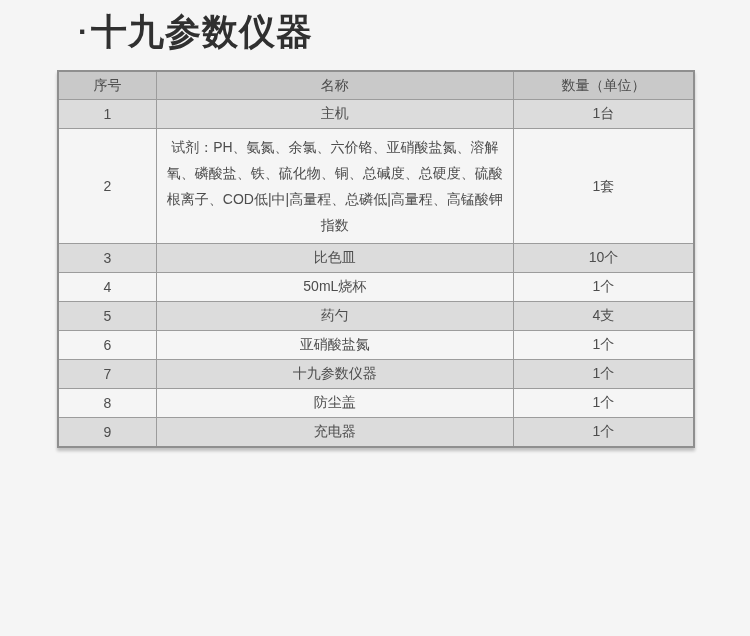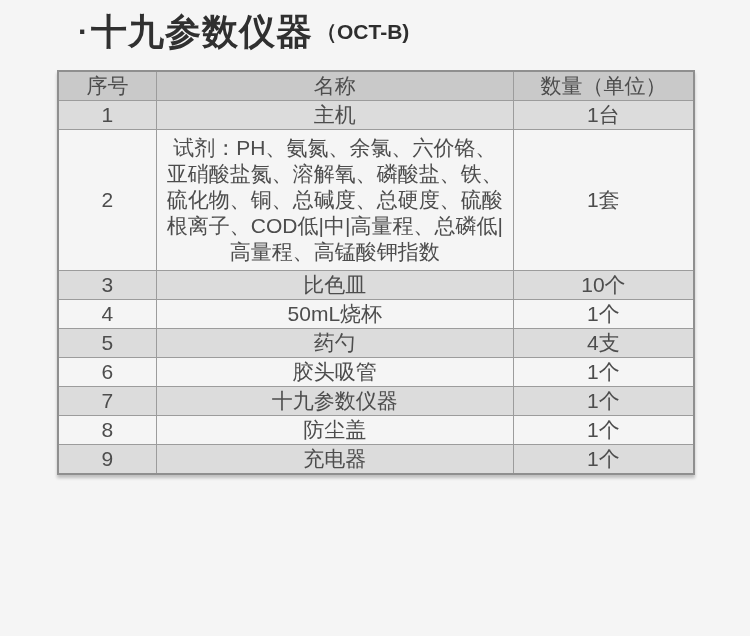--- a/index.html
+++ b/index.html
@@ -46,21 +46,21 @@
     position: absolute;
     left: 57px;
     top: 70px;
     box-shadow: 0 3px 3px rgba(0,0,0,0.22);
   }
   table.parts {
     border-collapse: collapse;
     table-layout: fixed;
     width: 638px;
     border: 2px solid var(--outer-border, #8f8f8f);
-    font-size: 21px;
+    font-size: 14px;
     color: var(--text, #4d4d4d);
   }
   table.parts th,
   table.parts td {
     border: 1px solid var(--border, #9c9c9c);
     text-align: center;
     vertical-align: middle;
     padding: 0 6px;
     overflow: hidden;
     font-weight: 400;
@@ -87,21 +87,20 @@
   .col-qty { width: 180px; }
 </style>
 </head>
 <body>
 
 <div class="page" data-name="page">
 
   <div class="title" data-name="page-title">
     <span class="title-bullet" data-name="title-bullet-icon">·</span>
     <span class="title-main" data-name="title-text">十九参数仪器</span>
-    <span class="title-suffix" data-name="title-model-code">（OCT-B)</span>
   </div>
 
   <div class="table-wrap" data-name="parts-table-container">
     <table class="parts" data-name="parts-table">
       <colgroup>
         <col class="col-no">
         <col class="col-name">
         <col class="col-qty">
       </colgroup>
       <thead data-name="table-header">
@@ -132,21 +131,21 @@
             <td data-name="cell-name">50mL烧杯</td>
             <td data-name="cell-quantity">1个</td>
           </tr>
           <tr data-name="table-row" class="row-gray">
             <td data-name="cell-index">5</td>
             <td data-name="cell-name">药勺</td>
             <td data-name="cell-quantity">4支</td>
           </tr>
           <tr data-name="table-row" class="row-light">
             <td data-name="cell-index">6</td>
-            <td data-name="cell-name">胶头吸管</td>
+            <td data-name="cell-name">亚硝酸盐氮</td>
             <td data-name="cell-quantity">1个</td>
           </tr>
           <tr data-name="table-row" class="row-gray">
             <td data-name="cell-index">7</td>
             <td data-name="cell-name">十九参数仪器</td>
             <td data-name="cell-quantity">1个</td>
           </tr>
           <tr data-name="table-row" class="row-light">
             <td data-name="cell-index">8</td>
             <td data-name="cell-name">防尘盖</td>

